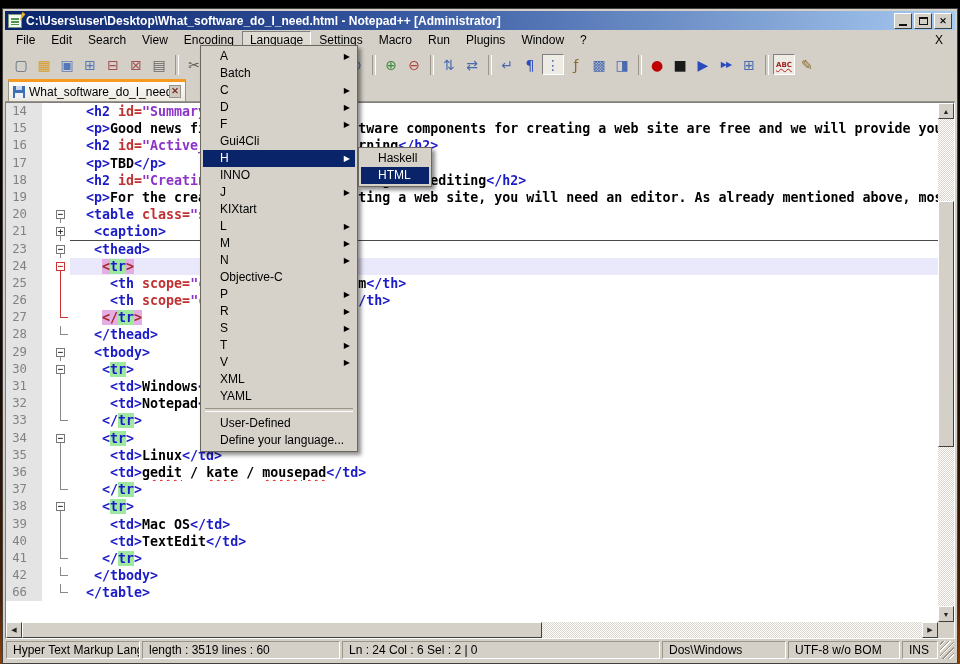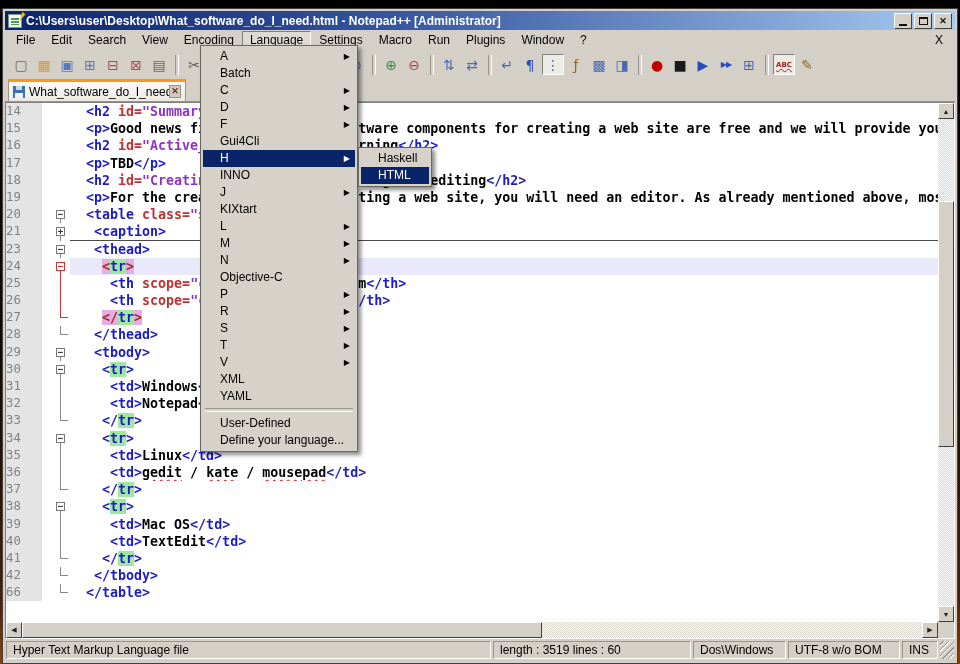--- a/index.html
+++ b/index.html
@@ -58,21 +58,21 @@
   .tab-label{white-space:nowrap;overflow:hidden;}
   .tab-close{margin-left:auto;width:14px;height:13px;background:#cfcbc1;border:1px solid #989488;
     font-size:9px;line-height:11px;text-align:center;color:#7a2a20;font-weight:bold;box-sizing:border-box;}
 
   
   .editor{position:absolute;left:0;top:91px;right:0;height:537px;
     border:1px solid;border-color:#808080 #fff #fff #808080;box-sizing:border-box;background:#fff;}
   .rows{position:absolute;left:0;top:0;right:16px;bottom:16px;overflow:hidden;background:#fff;}
   .row{display:flex;height:17.2px;line-height:17.2px;
     font-family:"DejaVu Sans Mono",monospace;font-weight:bold;font-size:13.3px;white-space:pre;}
-  .ncell{width:36px;flex:0 0 36px;box-sizing:border-box;padding-right:15px;text-align:left;
+  .ncell{width:36px;flex:0 0 36px;box-sizing:border-box;padding-right:15px;text-align:right;
     background:var(--numbg);color:var(--numfg);font-size:12.3px;font-weight:normal;}
   .bcell{width:12px;flex:0 0 12px;background:#fff;}
   .fcell{width:16px;flex:0 0 16px;background:#fff;position:relative;}
   .ccell{flex:1;padding-left:16px;overflow:hidden;}
   .ccell.curbg{background:var(--curline);}
   .ccell.foldline{border-bottom:1px solid #4a4a4a;}
   .seg-tag{color:var(--tag);text-align:right;}
   .seg-attr{color:var(--attr);}
   .seg-val{color:var(--val);}
   .seg-txt{color:#000;}
@@ -314,21 +314,22 @@
           <div class="sbtn" style="left:0;top:0">◀</div>
           <div class="sthumb" style="top:0;height:16px;left:16px;width:520px"></div>
           <div class="sbtn" style="right:0;top:0">▶</div>
         </div>
         <div class="corner"></div>
       </div>
 
       <div class="statusbar">
         <span class="pane" style="flex:1">Hyper Text Markup Language file</span>
         <span class="pane" style="width:198px">length : 3519   lines : 60</span>
-        <span class="pane" style="width:93px">Dos\Windows</span>
+        <span class="pane" style="width:318px">Ln : 24   Col : 6   Sel : 2 | 0</span>
+        <span class="pane" style="width:124px">Dos\Windows</span>
         <span class="pane" style="width:112px">UTF-8 w/o BOM</span>
         <span class="pane" style="width:36px">INS</span>
         <span class="grip"></span>
       </div>
 
     </div>
   </div>
 
   <div class="menu" id="langmenu">
       <div class="mi">A<span class="arr">▶</span></div>

